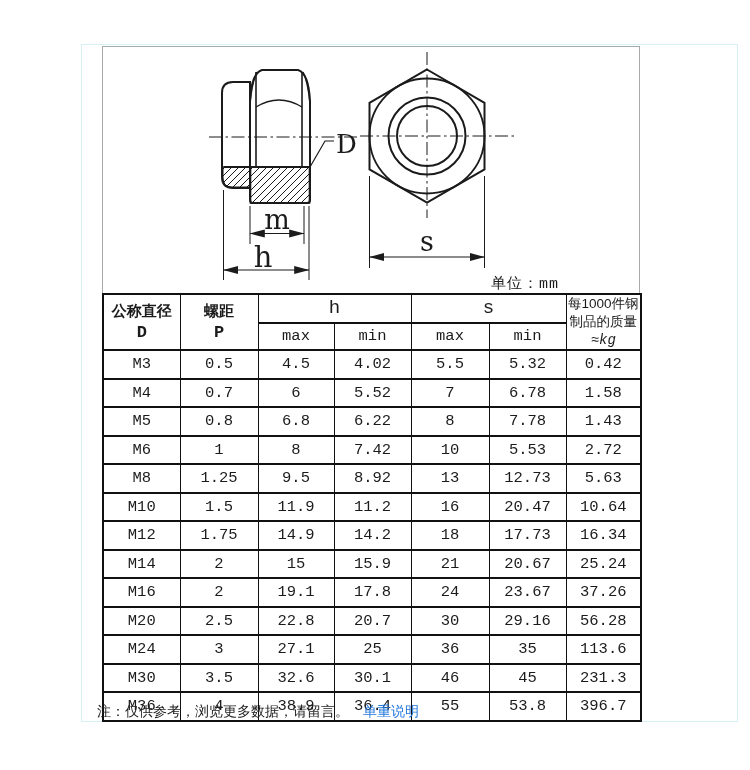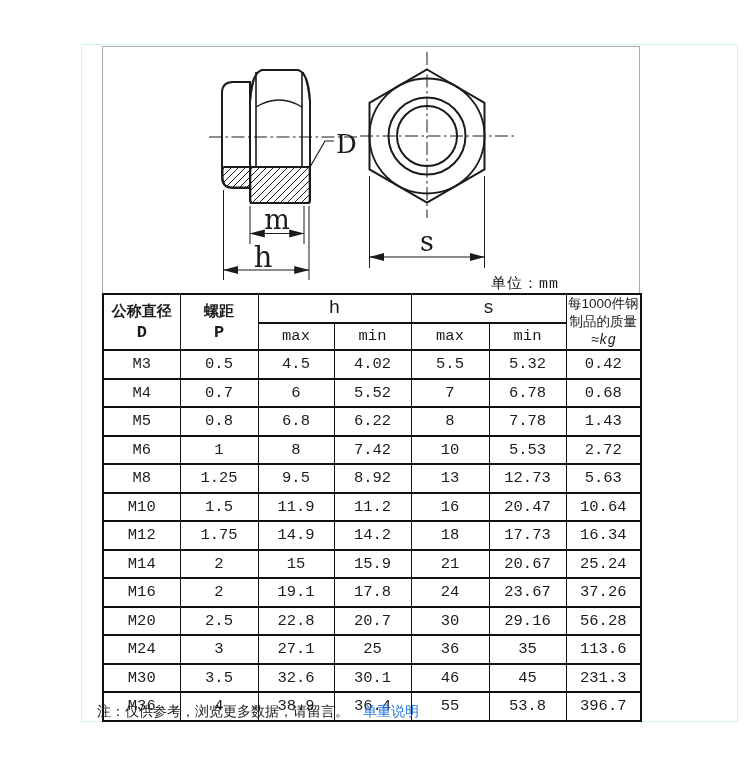--- a/index.html
+++ b/index.html
@@ -148,21 +148,21 @@
             <td>5.32</td>
             <td>0.42</td>
           </tr>
           <tr>
             <td>M4</td>
             <td>0.7</td>
             <td>6</td>
             <td>5.52</td>
             <td>7</td>
             <td>6.78</td>
-            <td>0.68</td>
+            <td>1.58</td>
           </tr>
           <tr>
             <td>M5</td>
             <td>0.8</td>
             <td>6.8</td>
             <td>6.22</td>
             <td>8</td>
             <td>7.78</td>
             <td>1.43</td>
           </tr>

